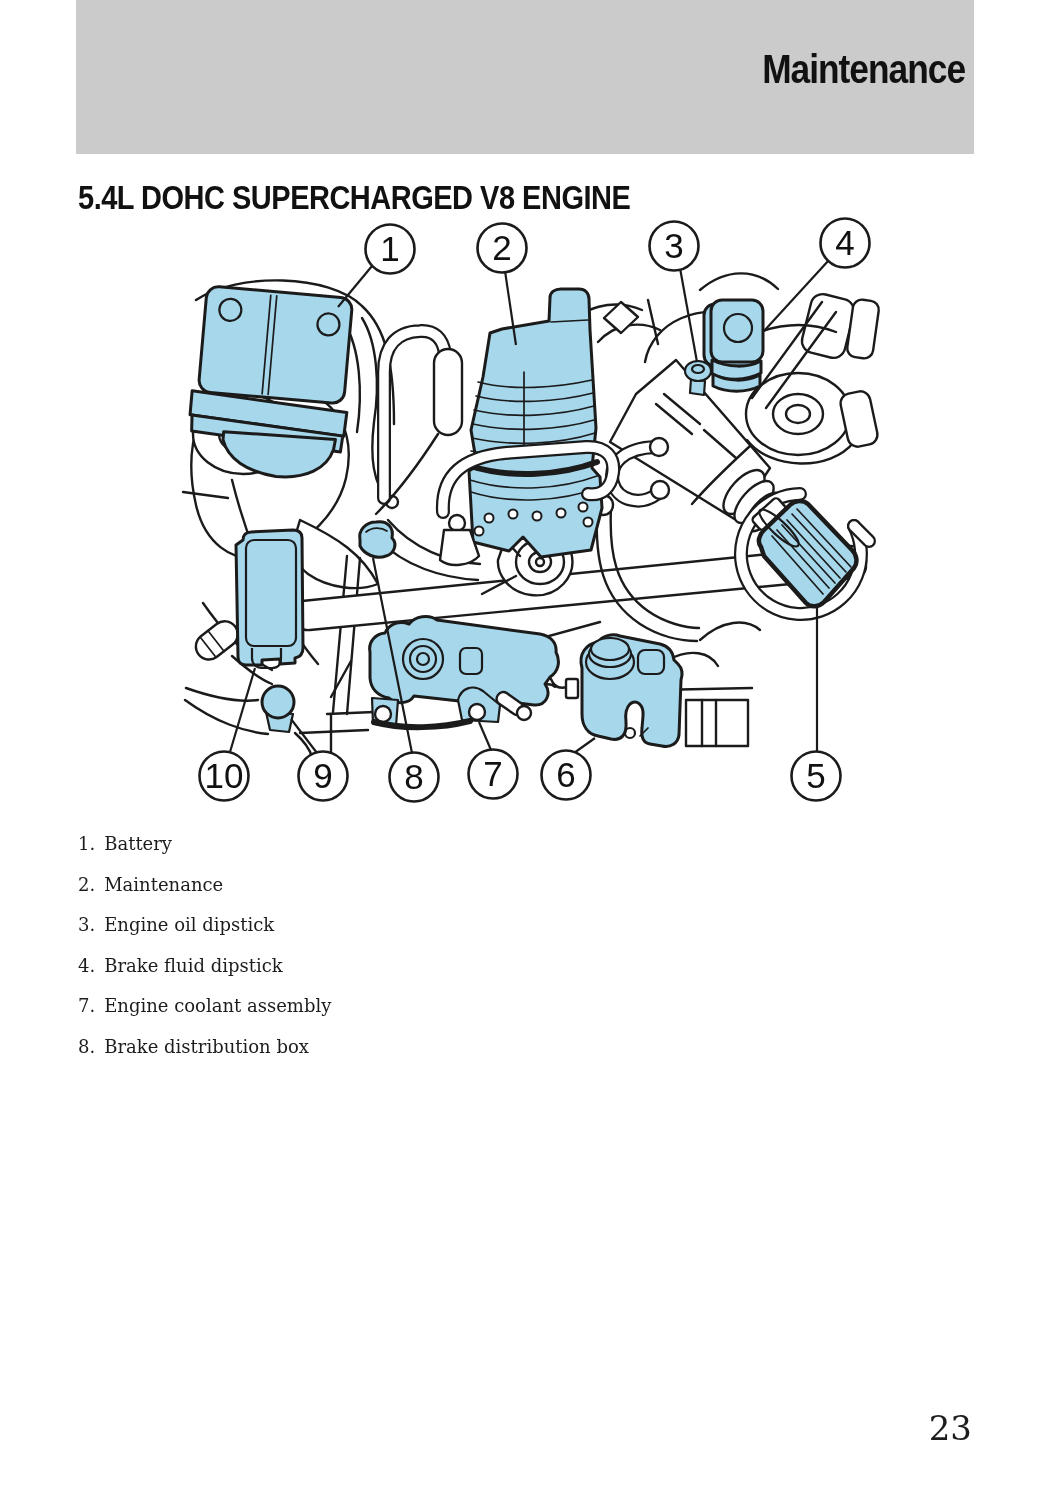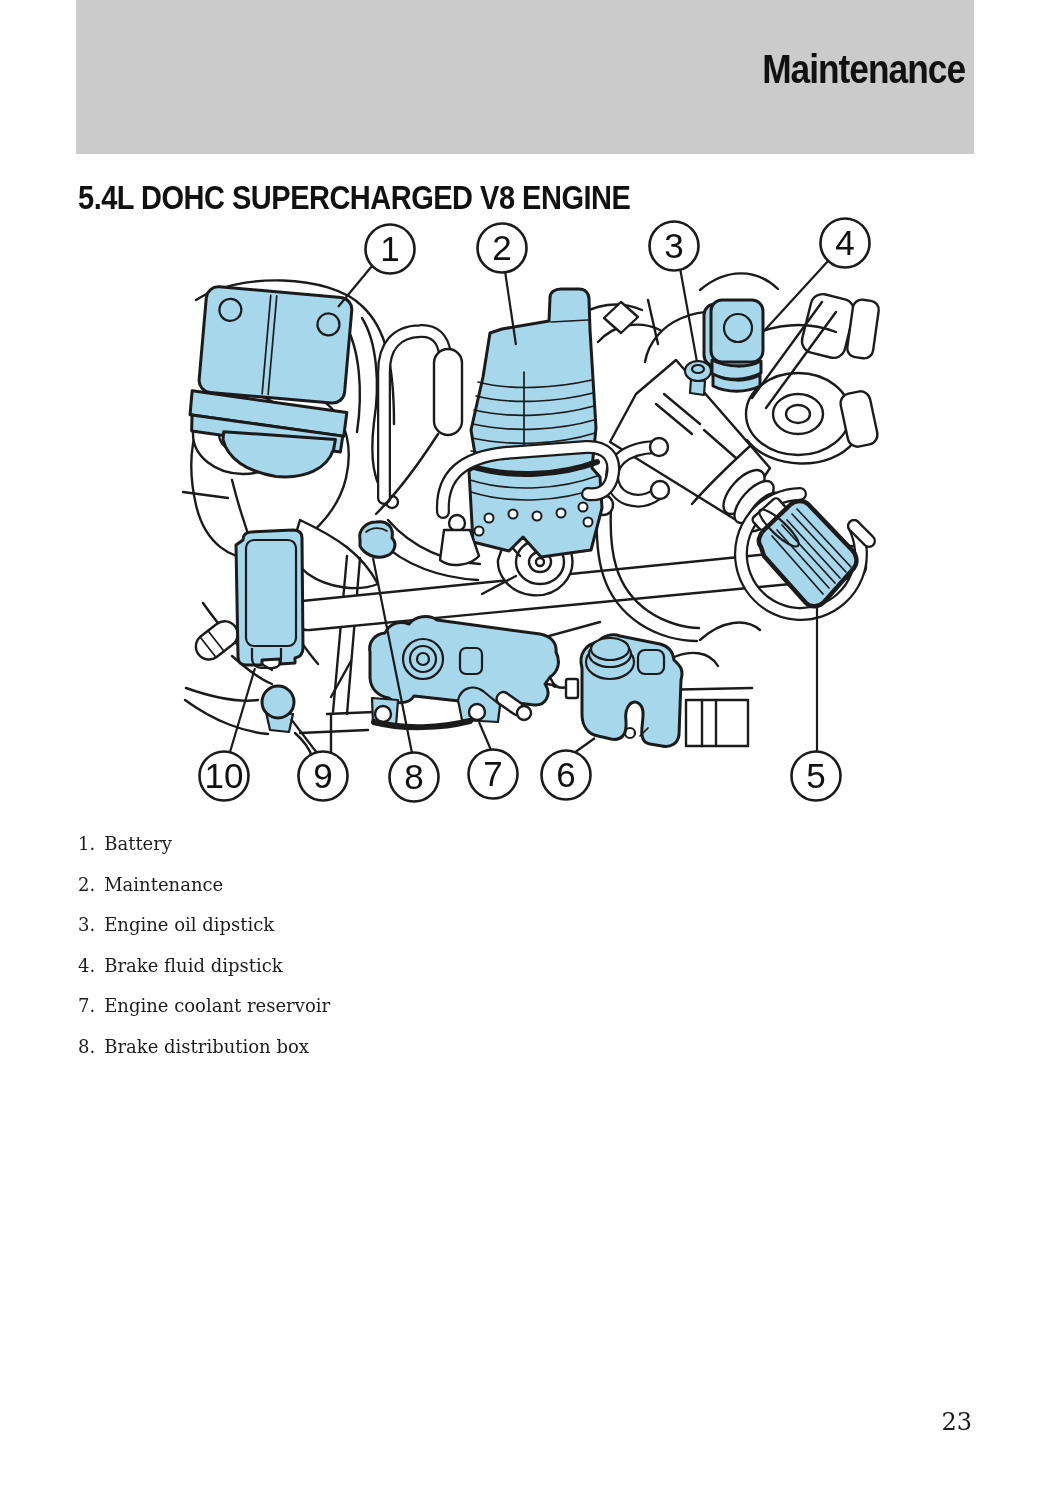--- a/index.html
+++ b/index.html
@@ -12,21 +12,21 @@
         display:flex;align-items:center;justify-content:flex-end;padding:0 9px 10px 0;box-sizing:border-box;}
   .band-title{font-size:36px;font-weight:700;color:var(--ink);letter-spacing:-1px;
         transform:scale(0.98,1.12);transform-origin:right bottom;}
   .heading{position:absolute;left:78px;top:180px;margin:0;font-size:29px;font-weight:700;color:var(--ink);
         letter-spacing:-0.5px;transform:scale(1,1.12);transform-origin:left top;white-space:nowrap;}
   .diagram{position:absolute;left:160px;top:215px;width:730px;height:595px;}
   .legend{position:absolute;left:78px;top:824px;margin:0;padding:0;list-style:none;
         font-family:"DejaVu Serif",serif;font-size:18px;color:#1d1d1d;line-height:40.5px;}
   .legend .marker{display:inline;}
   .legend .label{display:inline;margin-left:9px;}
-  .page-number{position:absolute;right:78px;top:1408px;font-family:"DejaVu Serif",serif;font-size:24px;color:#1d1d1d;margin-left:20px;}
+  .page-number{position:absolute;right:78px;top:1408px;font-family:"DejaVu Serif",serif;font-size:34px;color:#1d1d1d;margin-left:20px;}
   
   .hl{fill:var(--highlight);stroke:var(--line);stroke-width:3;stroke-linejoin:round;}
   .hlt{fill:var(--highlight);stroke:var(--line);stroke-width:2.2;stroke-linejoin:round;}
   .wh{fill:#fff;stroke:var(--line);stroke-width:2.4;stroke-linejoin:round;}
   .ln{fill:none;stroke:var(--line);stroke-width:2.4;stroke-linecap:round;}
   .ln2{fill:none;stroke:var(--line);stroke-width:1.7;stroke-linecap:round;}
   .nf{fill:none;stroke:var(--line);stroke-width:2.2;}
   .to{fill:none;stroke:var(--line);stroke-width:14;stroke-linecap:round;}
   .ti{fill:none;stroke:#fff;stroke-width:9.5;stroke-linecap:round;}
   .tk{fill:none;stroke:var(--line);stroke-width:6;stroke-linecap:round;}
@@ -319,19 +319,19 @@
           <text x="224" y="788">10</text>
       </g>
     </svg>
   </div>
 
   <ol class="legend">
     <li class="legend-item"><span class="marker">1.</span><span class="label">Battery</span></li>
     <li class="legend-item"><span class="marker">2.</span><span class="label">Maintenance</span></li>
     <li class="legend-item"><span class="marker">3.</span><span class="label">Engine oil dipstick</span></li>
     <li class="legend-item"><span class="marker">4.</span><span class="label">Brake fluid dipstick</span></li>
-    <li class="legend-item"><span class="marker">7.</span><span class="label">Engine coolant reservoir</span></li>
+    <li class="legend-item"><span class="marker">7.</span><span class="label">Engine coolant assembly</span></li>
     <li class="legend-item"><span class="marker">8.</span><span class="label">Brake distribution box</span></li>
   </ol>
 
   <div class="page-number">23</div>
 
 </div>
 
 </body></html>

